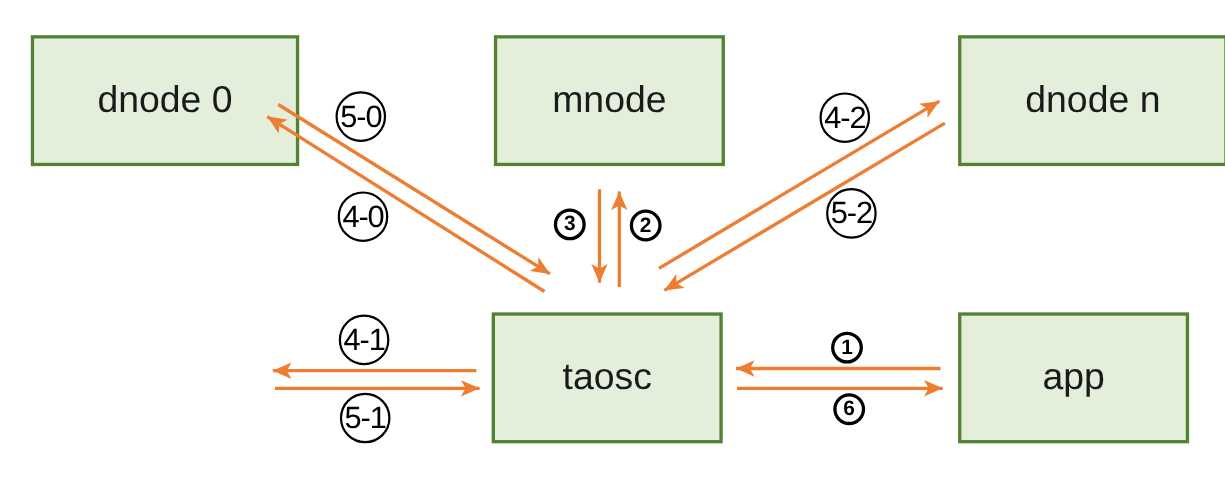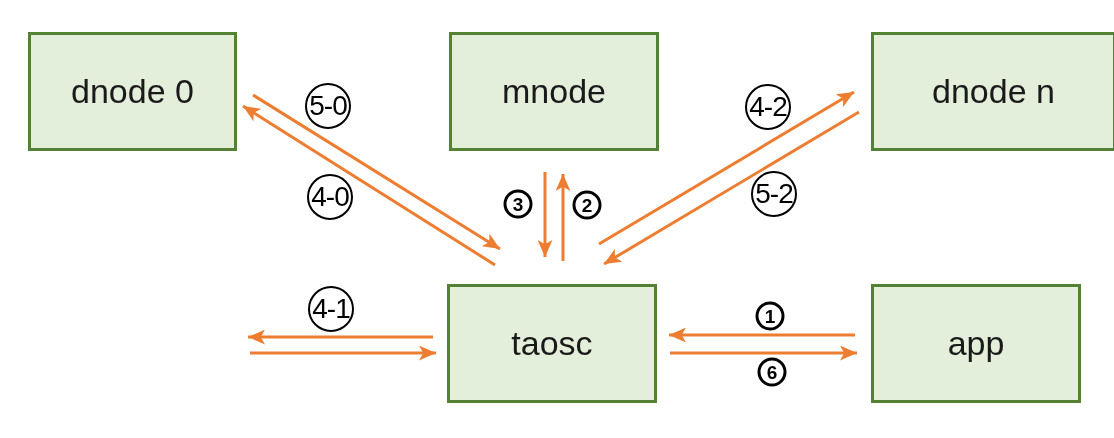--- a/index.html
+++ b/index.html
@@ -26,21 +26,21 @@
     width: 210px;
     height: 119px;
     background: var(--box-fill);
     border: 3px solid var(--box-border);
     display: flex;
     align-items: center;
     justify-content: center;
     font-size: 34px;
     color: var(--text);
   }
-  .node-dnode0 { left: 28px;  top: 32px;  width: 209px; }
+  .node-dnode0 { left: 28px;  top: 32px;  width: 244px; }
   .node-mnode  { left: 449px; top: 32px; }
   .node-dnoden { left: 871px; top: 32px; width: 245px; }
   .node-dnode1 { left: 28px;  top: 284px; width: 209px; }
   .node-taosc  { left: 447px; top: 284px; }
   .node-app    { left: 871px; top: 284px; }
 
   .arrows {
     position: absolute;
     left: 0; top: 0;
     width: 1114px;
@@ -122,16 +122,17 @@
     <line class="arrow-line" x1="670" y1="353" x2="857" y2="353" marker-end="url(#head)"></line>
   </svg>
 
   <div class="elabel big" style="left:328px; top:106px;">5-0</div>
   <div class="elabel big" style="left:330px; top:197px;">4-0</div>
   <div class="elabel small" style="left:518px; top:204px;">3</div>
   <div class="elabel small" style="left:587px; top:205px;">2</div>
   <div class="elabel big" style="left:768px; top:107px;">4-2</div>
   <div class="elabel big" style="left:774px; top:194px;">5-2</div>
   <div class="elabel big" style="left:331px; top:309px;">4-1</div>
+  <div class="elabel big" style="left:332px; top:380px;">5-1</div>
   <div class="elabel small" style="left:770px; top:316px;">1</div>
   <div class="elabel small" style="left:772px; top:372px;">6</div>
 
 </div>
 
 </body></html>

